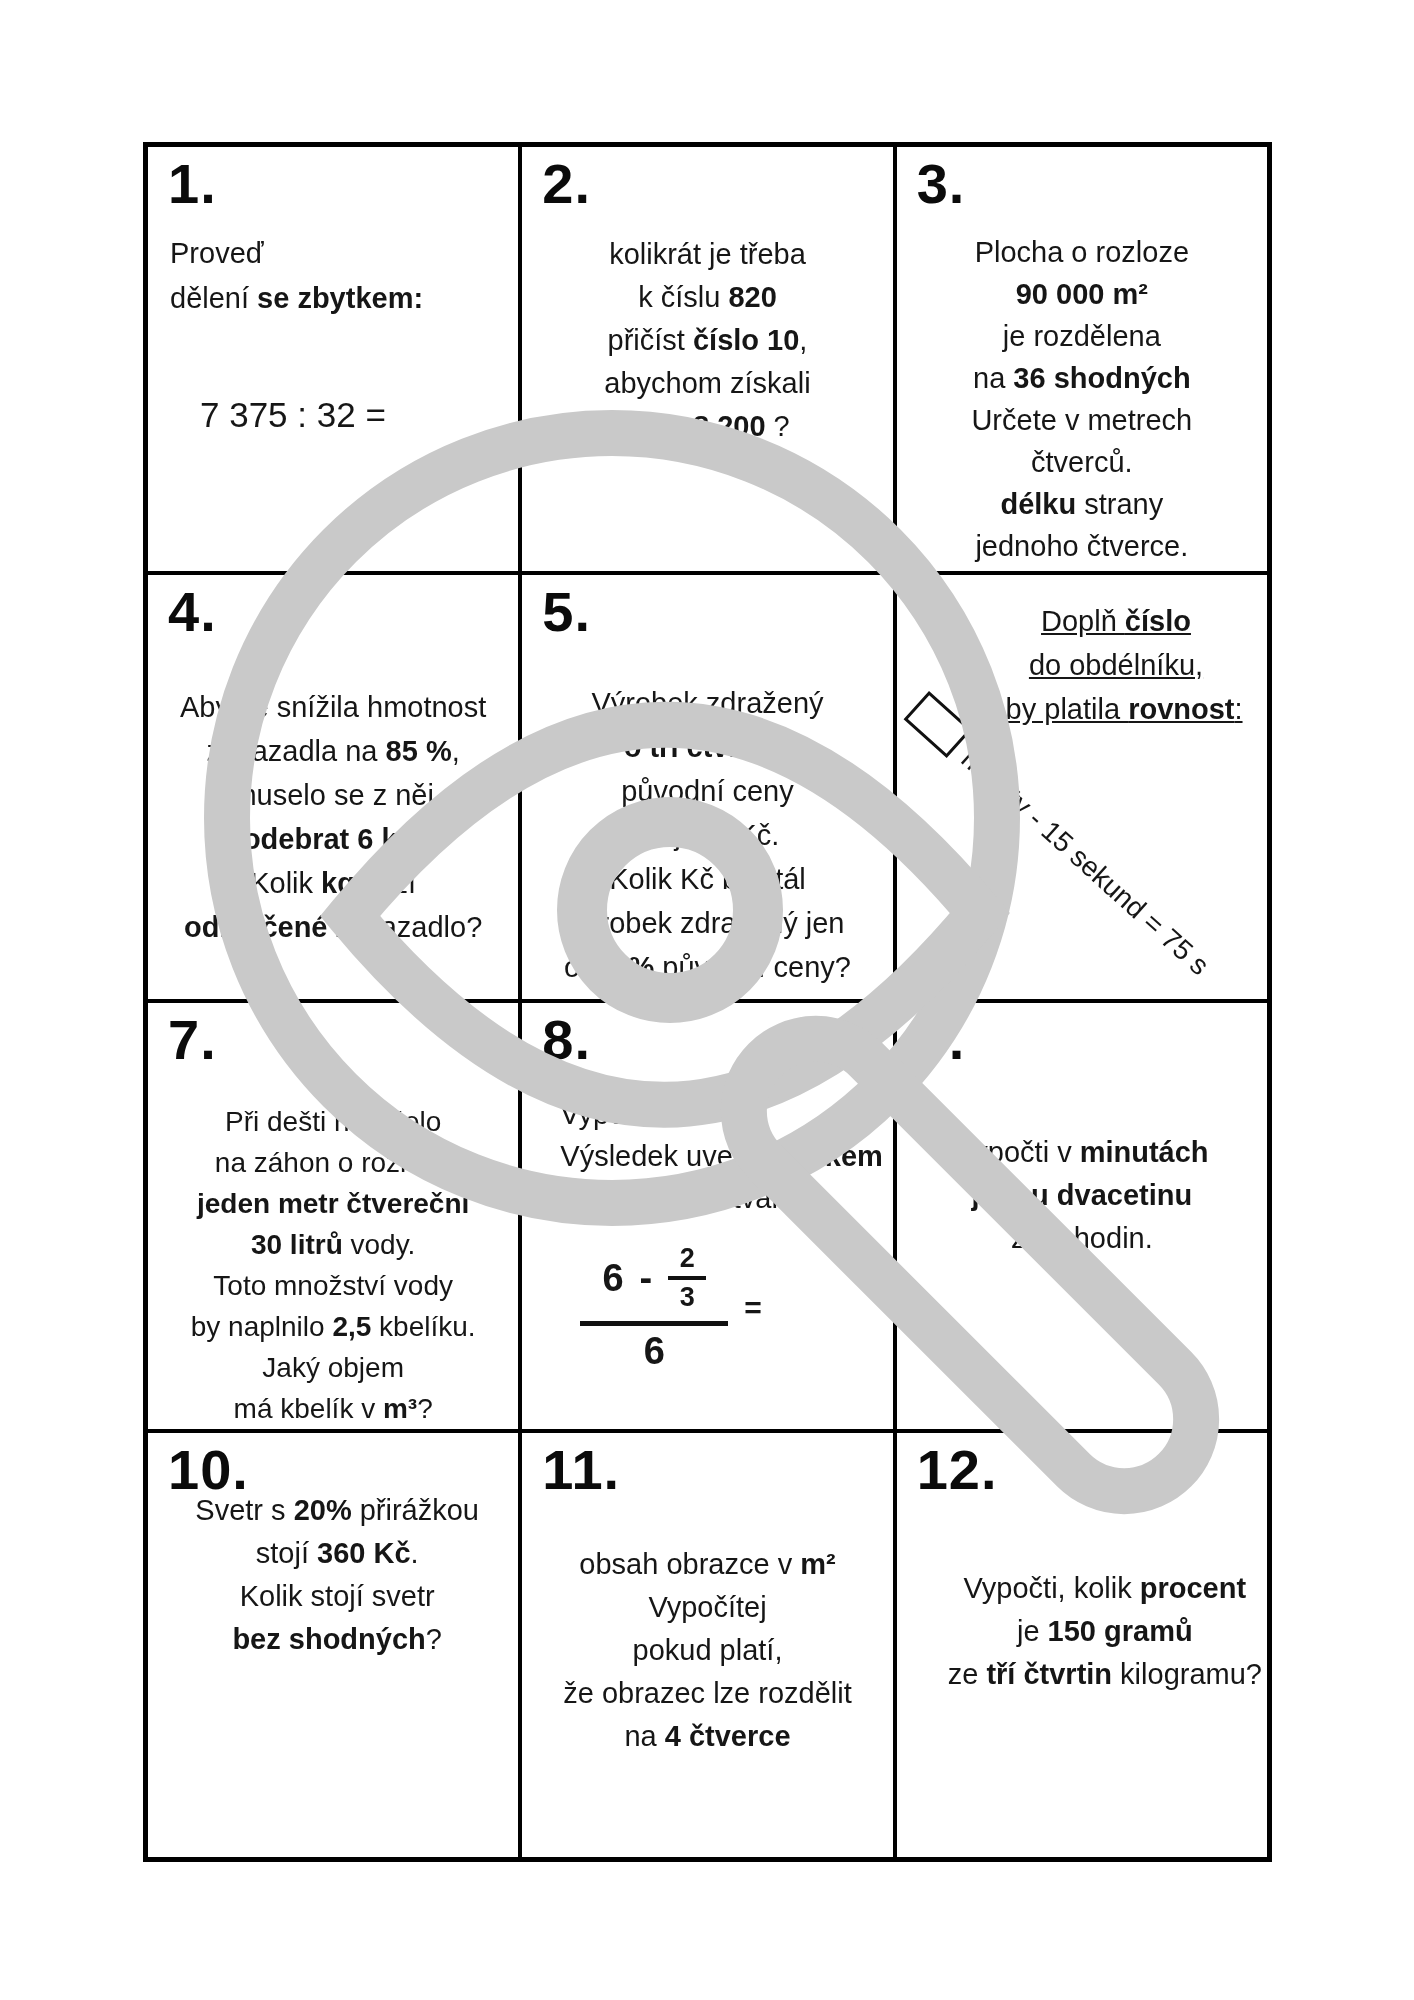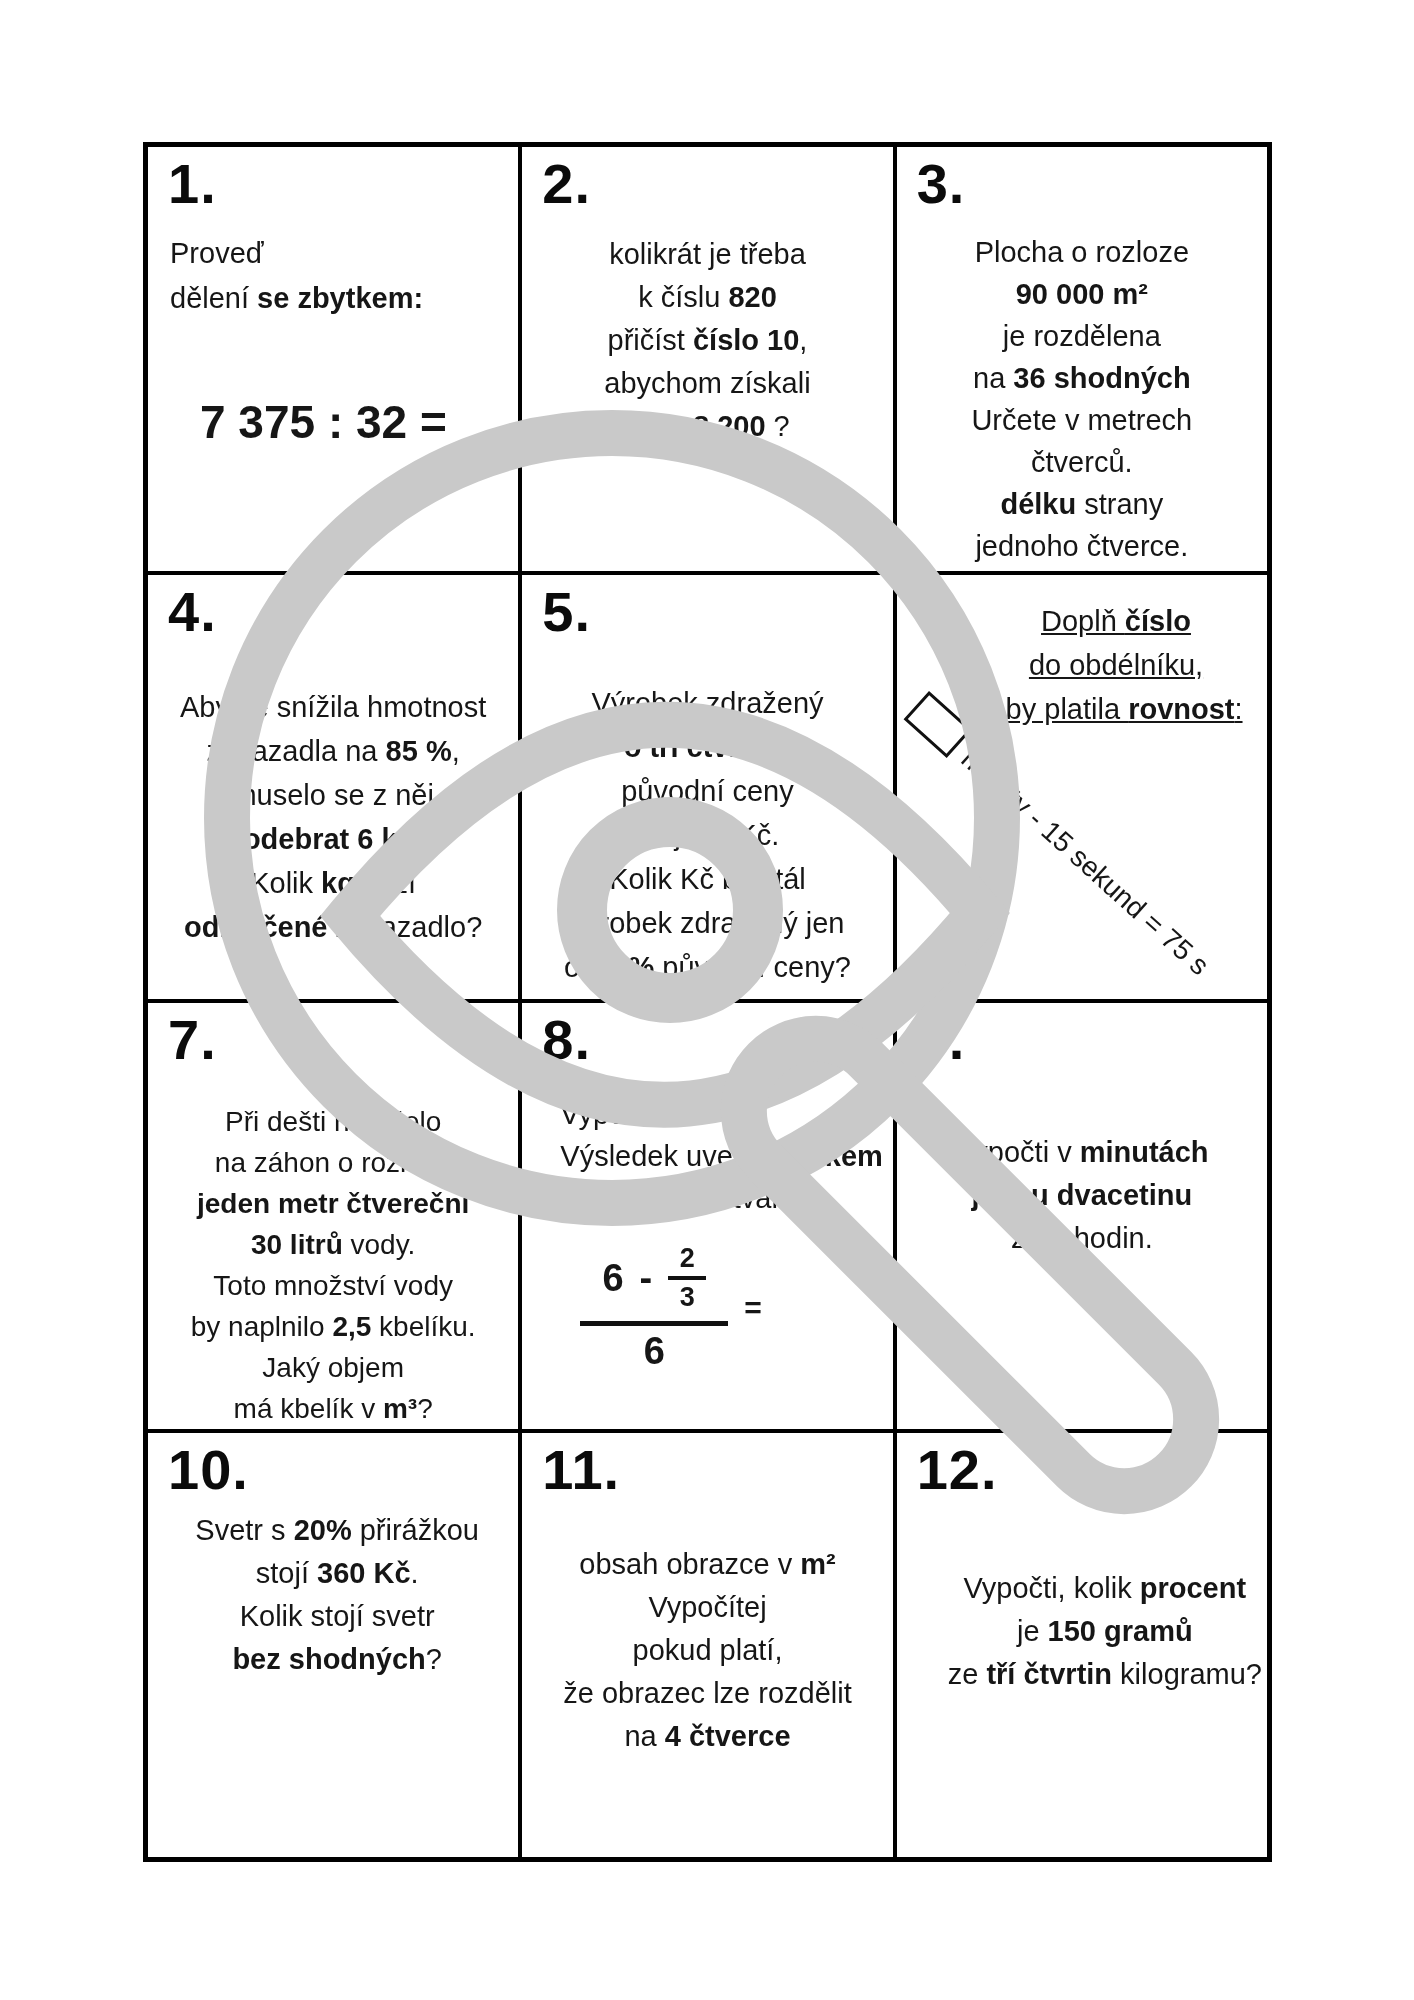--- a/index.html
+++ b/index.html
@@ -26,21 +26,21 @@
   .num{
     position:absolute;top:6px;left:20px;
     font-size:56px;font-weight:700;line-height:1.1;
     color:#0b0b0b;letter-spacing:1px;
   }
   .body{font-size:29px;line-height:42px;text-align:center;}
   .body .ln{white-space:nowrap;}
   .b{font-weight:700;}
   
   .c1 .body{margin-top:84px;text-align:left;padding-left:22px;line-height:45px;}
-  .c1 .equation{font-size:46px;font-weight:700;margin:74px 0 0 52px;}
+  .c1 .equation{font-size:35px;font-weight:400;margin:74px 0 0 52px;}
   .c2 .body{margin-top:86px;line-height:43px;}
   .c3 .body{margin-top:84px;line-height:42px;}
   .c4 .body{margin-top:110px;line-height:44px;}
   .c5 .body{margin-top:106px;line-height:44px;}
   .c6 .body{position:absolute;top:24px;right:6px;width:290px;line-height:44px;text-decoration:underline;}
   .c6 .rotated{
     position:absolute;left:32px;top:116px;
     transform:rotate(42deg);transform-origin:0 0;
     font-size:28px;white-space:nowrap;text-align:left;
   }
@@ -52,21 +52,21 @@
   .c8 .body{margin-top:90px;text-align:left;padding-left:38px;line-height:42px;}
   .frac-wrap{display:flex;align-items:center;margin:26px 0 0 58px;width:230px;}
   .frac-main{display:inline-flex;flex-direction:column;align-items:center;}
   .frac-numer{display:flex;align-items:center;gap:16px;font-size:38px;font-weight:700;line-height:1;}
   .sfrac{display:inline-flex;flex-direction:column;align-items:center;font-size:27px;font-weight:700;line-height:1;}
   .sf-bar{width:38px;height:4px;background:#111;margin:4px 0;}
   .frac-bar{width:148px;height:5px;background:#111;margin:10px 0 6px;}
   .frac-denom{font-size:38px;font-weight:700;line-height:1;}
   .frac-eq{font-size:30px;font-weight:700;margin-left:16px;}
   .c9 .body{margin-top:128px;line-height:43px;}
-  .c10 .body{margin-top:76px;line-height:43px;padding-left:8px;}
+  .c10 .body{margin-top:56px;line-height:43px;padding-left:8px;}
   .c11 .body{margin-top:110px;line-height:43px;}
   .c12 .body{margin-top:134px;line-height:43px;padding-left:46px;}
   .watermark{
     position:absolute;left:0;top:0;width:1414px;height:2000px;
     pointer-events:none;z-index:10;
   }
 </style>
 </head>
 <body>
 

